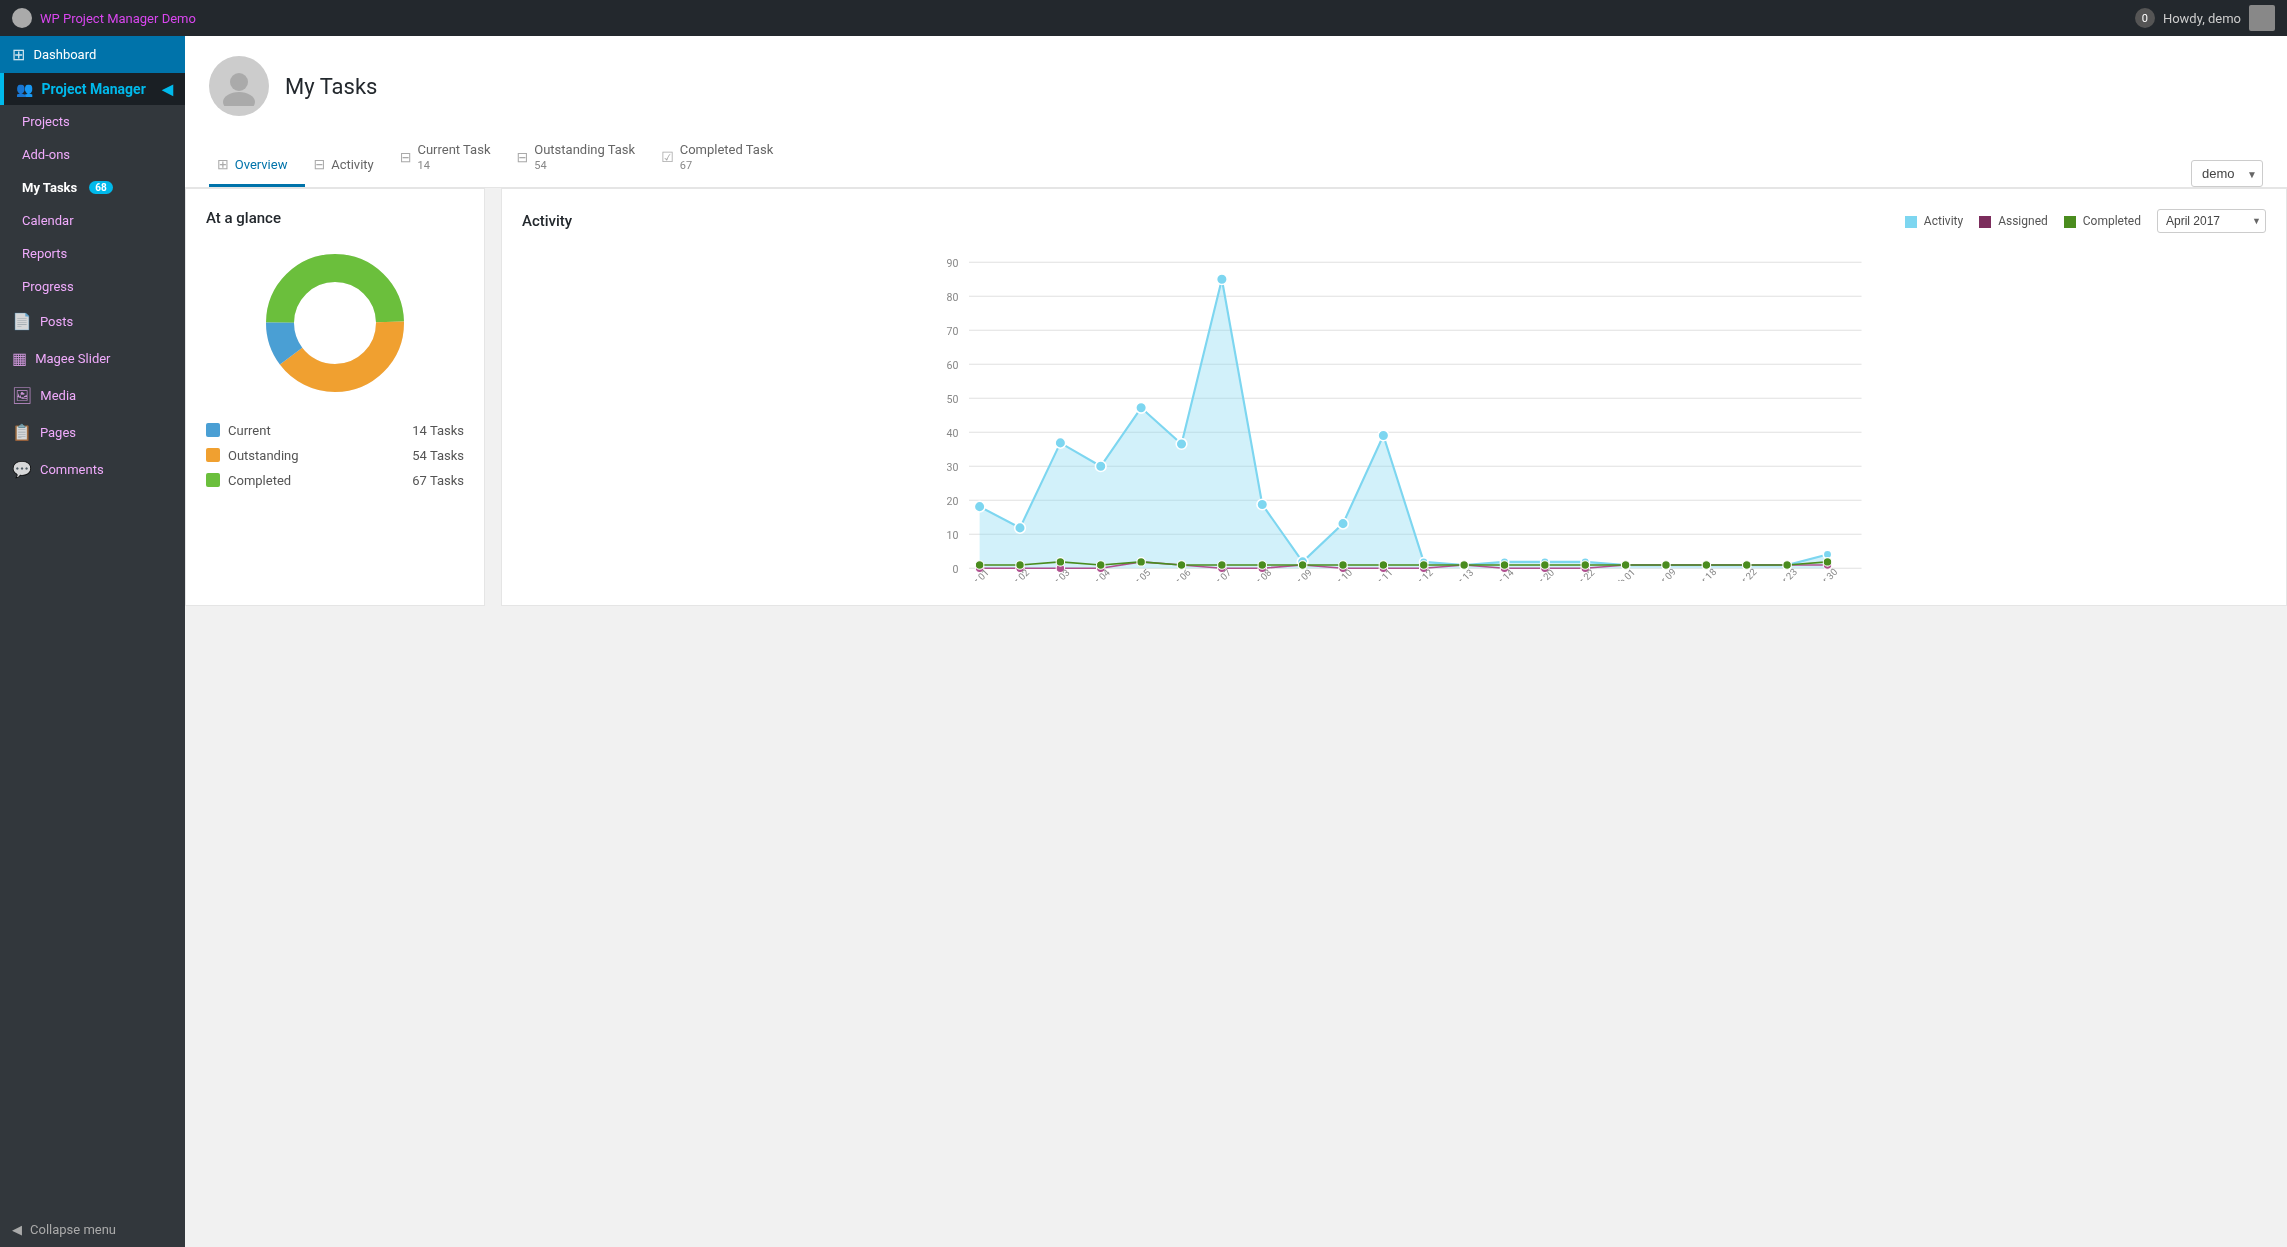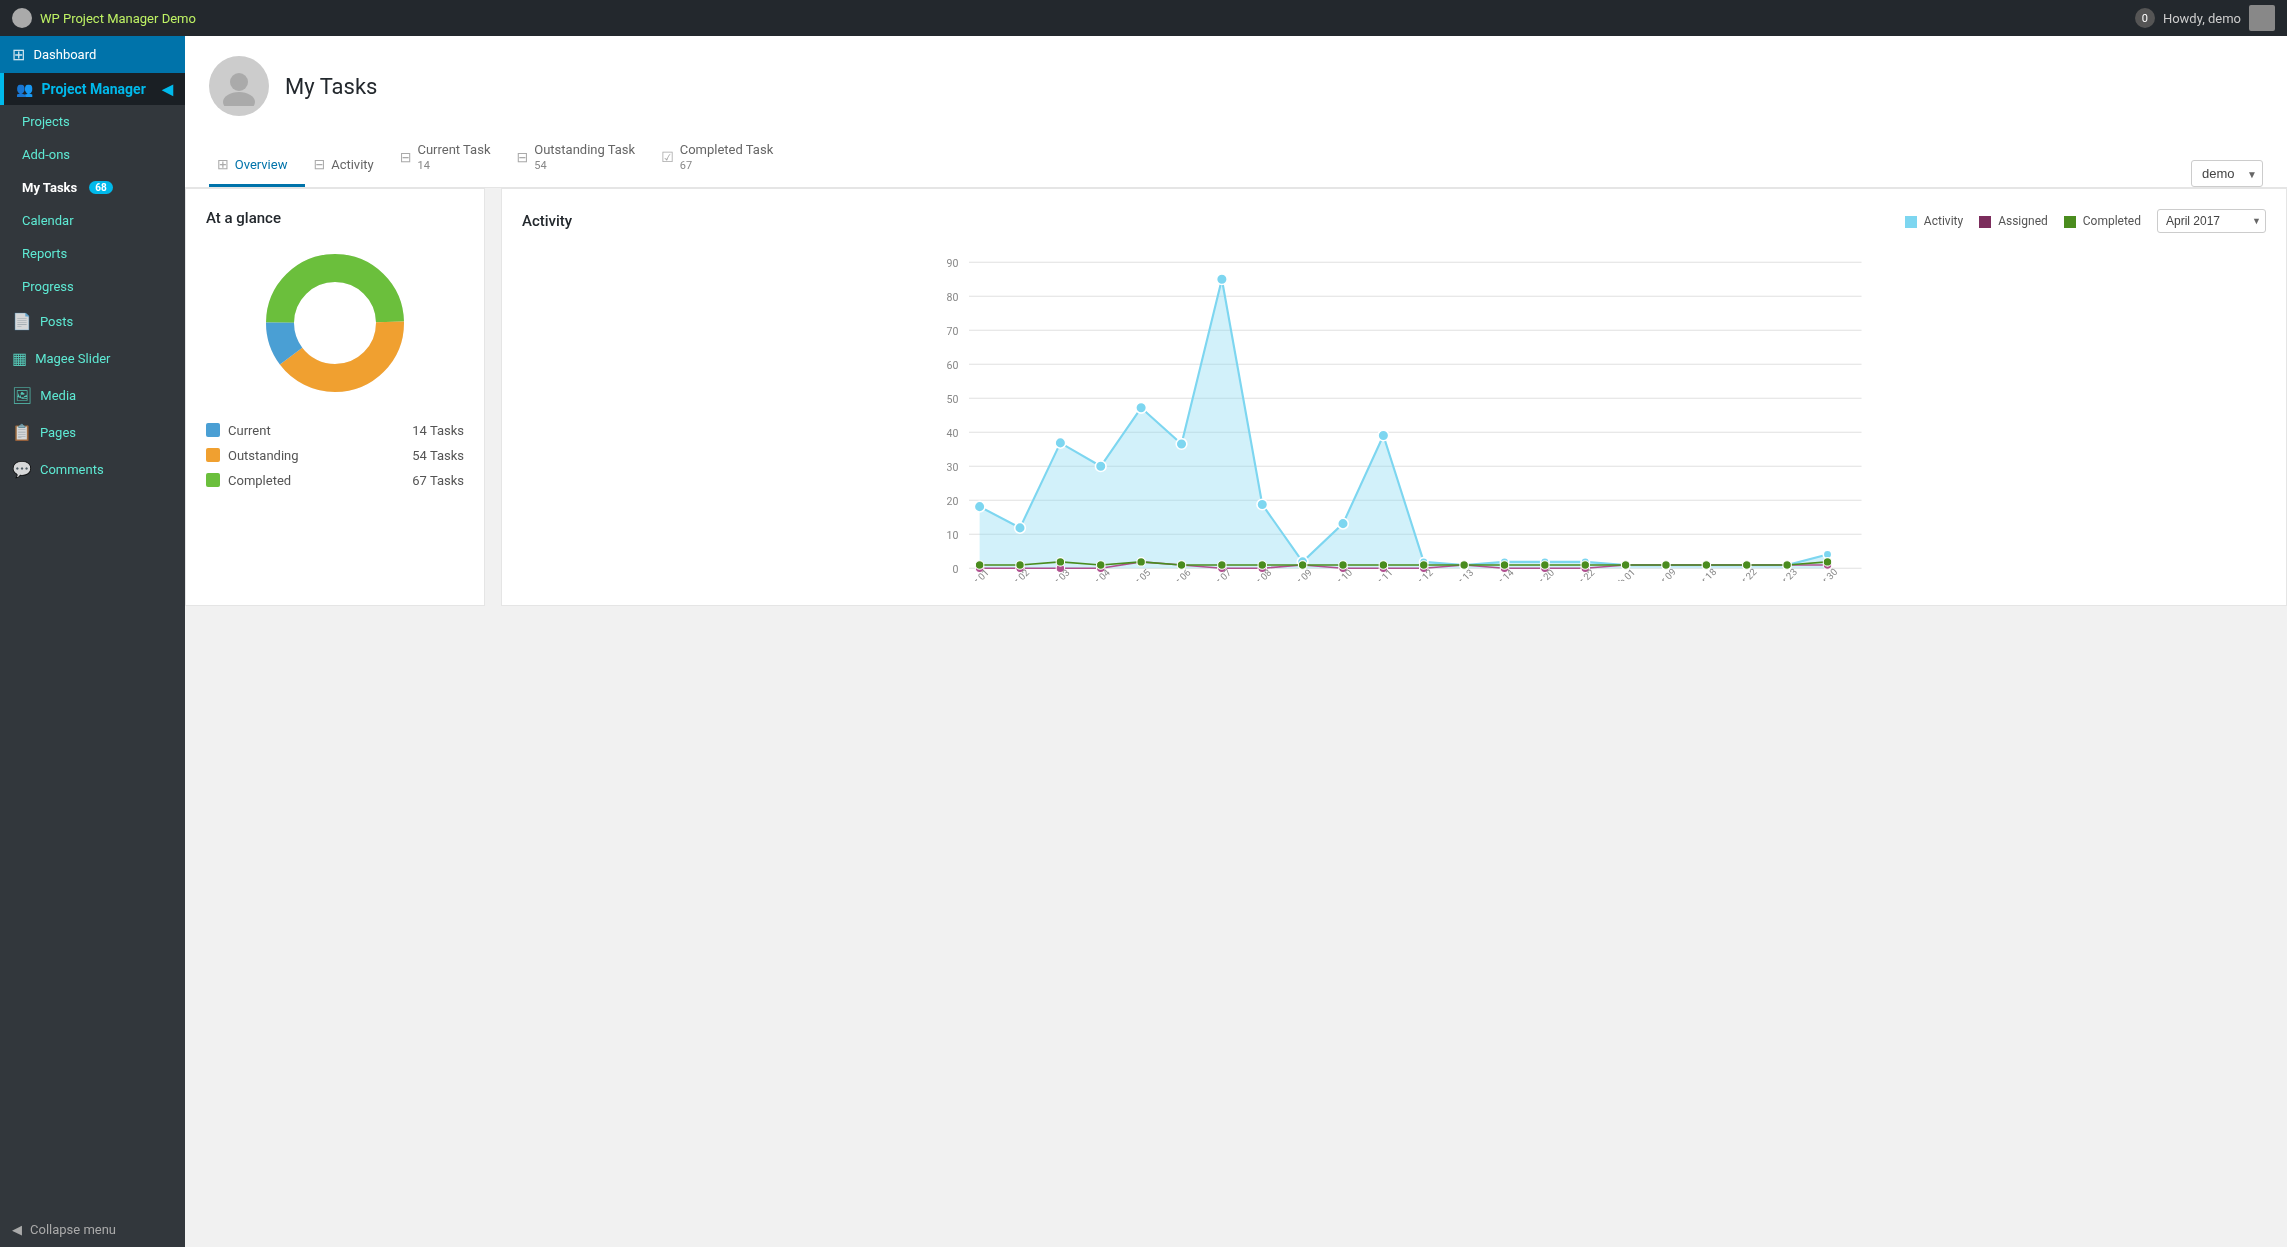--- a/index.html
+++ b/index.html
@@ -9,21 +9,21 @@
     #topbar {
       background: #23282d;
       color: #ccc;
       height: 36px;
       display: flex;
       align-items: center;
       padding: 0 12px;
       justify-content: space-between;
       flex-shrink: 0;
     }
-    #topbar .left { display: flex; align-items: center; gap: 8px; font-size: 13px; color: #bef264; }
+    #topbar .left { display: flex; align-items: center; gap: 8px; font-size: 13px; color: #d946ef; }
     #topbar .right { display: flex; align-items: center; gap: 8px; font-size: 13px; color: #ccc; }
 
     
     #main-layout { display: flex; flex: 1; overflow: hidden; }
 
     
     #sidebar {
       width: 185px;
       background: #32373c;
       color: #ccc;
@@ -32,21 +32,21 @@
       flex-shrink: 0;
       overflow-y: auto;
     }
 
     .sidebar-item {
       display: flex;
       align-items: center;
       gap: 8px;
       padding: 9px 12px;
       font-size: 13px;
-      color: #5eead4;
+      color: #f0abfc;
       cursor: pointer;
     }
     .sidebar-item.active { background: #0073aa; color: #fff; }
     .sidebar-item.sub { padding-left: 22px; font-size: 13px; }
     .sidebar-item.sub.active-sub { color: #fff; font-weight: bold; }
 
     .sidebar-icon { font-size: 16px; opacity: 0.8; }
 
     .badge {
       background: #00b9eb;

